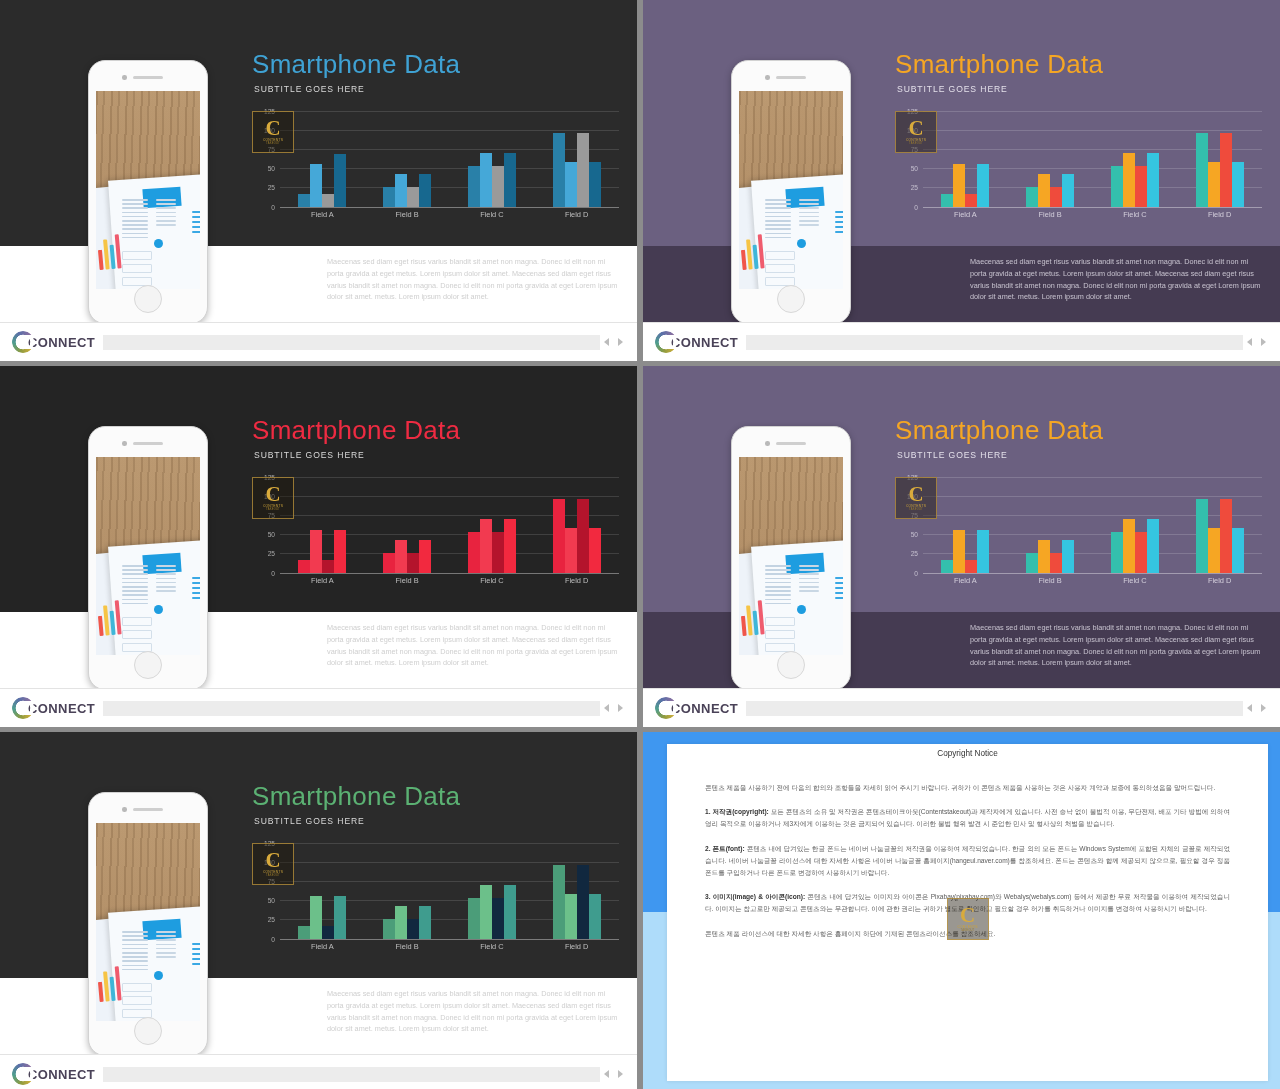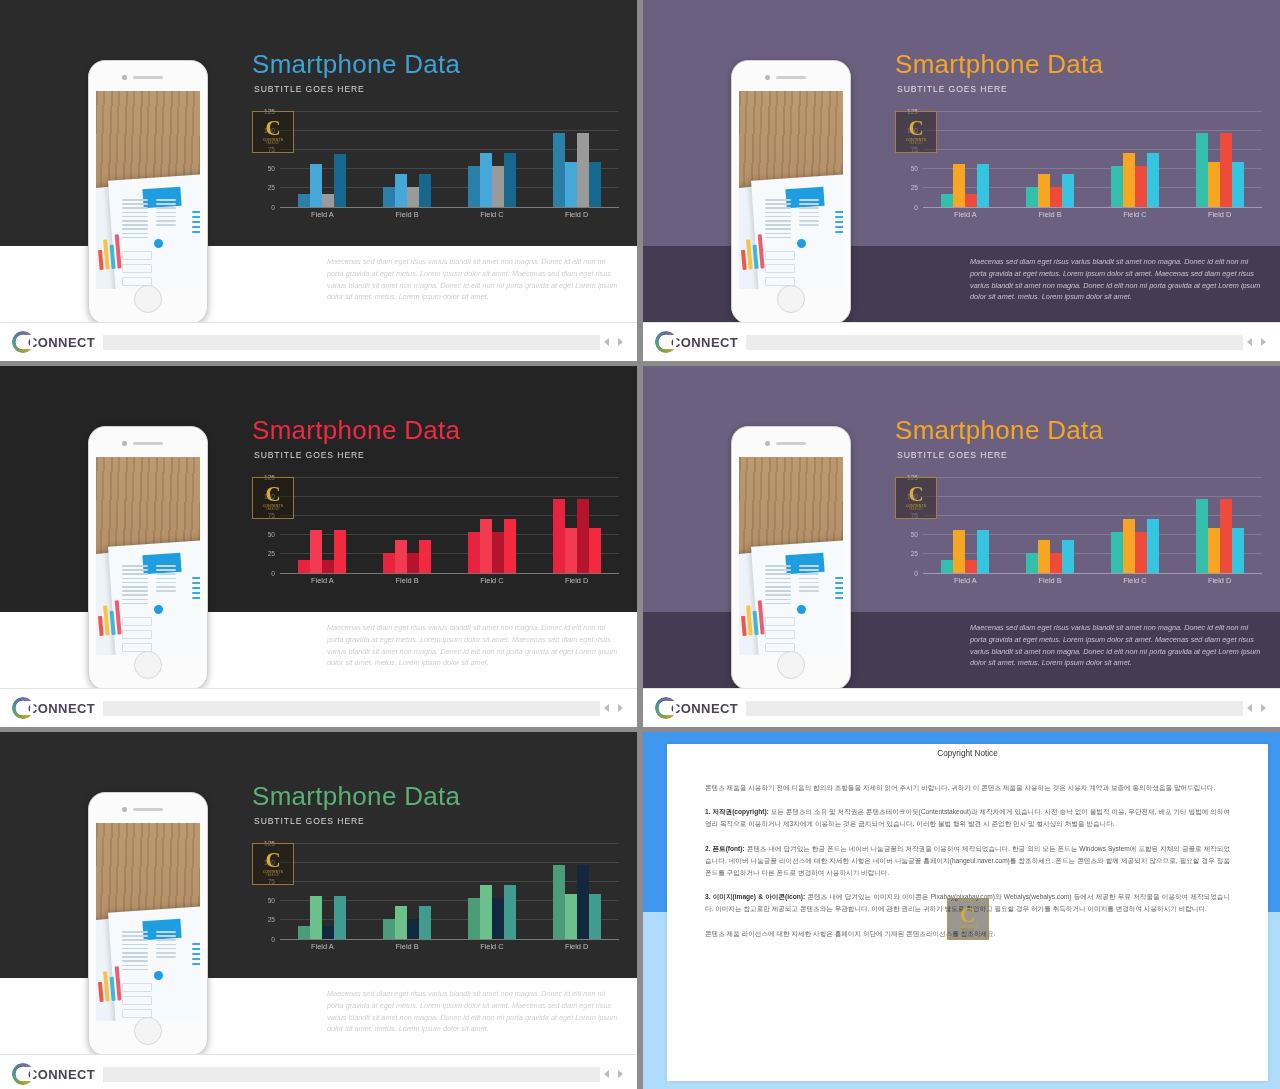--- a/index.html
+++ b/index.html
@@ -90,21 +90,21 @@
   .watermark{
     position:absolute;width:40px;height:40px;border:1px solid rgba(190,150,60,.75);
     background:rgba(30,24,10,.45);display:flex;flex-direction:column;
     align-items:center;justify-content:center;
   }
   .watermark .wc{font-size:21px;font-weight:bold;line-height:18px;
     color:#d9ab3c;font-family:"Liberation Serif",serif;}
   .watermark .wt{font-size:3.4px;letter-spacing:.2px;color:#caa23b;margin-top:1px;}
   .watermark .wt2{font-size:2.7px;letter-spacing:.2px;color:#9e7e2c;}
 
-  .para{position:absolute;right:18px;top:256px;width:292px;font-size:7.3px;line-height:1.62;font-style:italic;}
+  .para{position:absolute;right:18px;top:256px;width:292px;font-size:7.3px;line-height:1.62;}
 
   
   .footer{position:absolute;left:0;right:0;bottom:0;height:38px;background:#ffffff;
     border-top:1px solid #e3e3e3;display:flex;align-items:center;}
   .brand{display:flex;align-items:center;gap:3px;padding-left:12px;}
   .ring{width:22px;height:22px;border-radius:50%;
     background:conic-gradient(from 120deg,#d9b23c,#8f9b3f,#4f9e8f,#5b6fa8,#8c6fa0,#d9b23c);
     -webkit-mask:radial-gradient(circle,transparent 7.2px,#000 7.6px);
             mask:radial-gradient(circle,transparent 7.2px,#000 7.6px);
     position:relative;}

